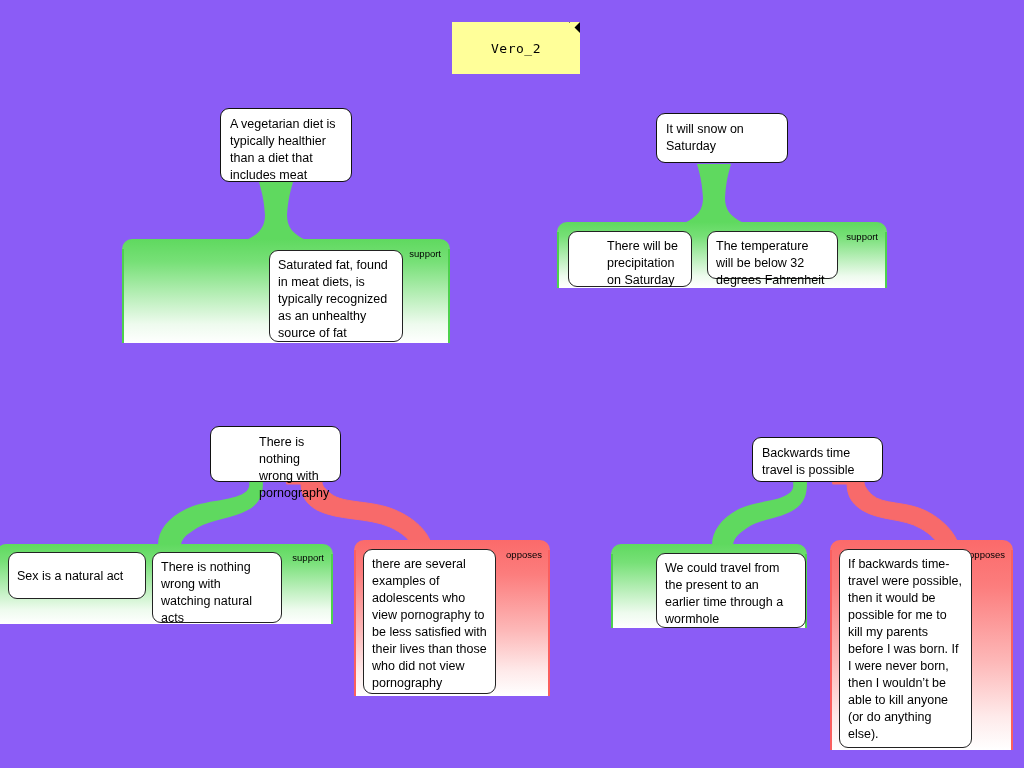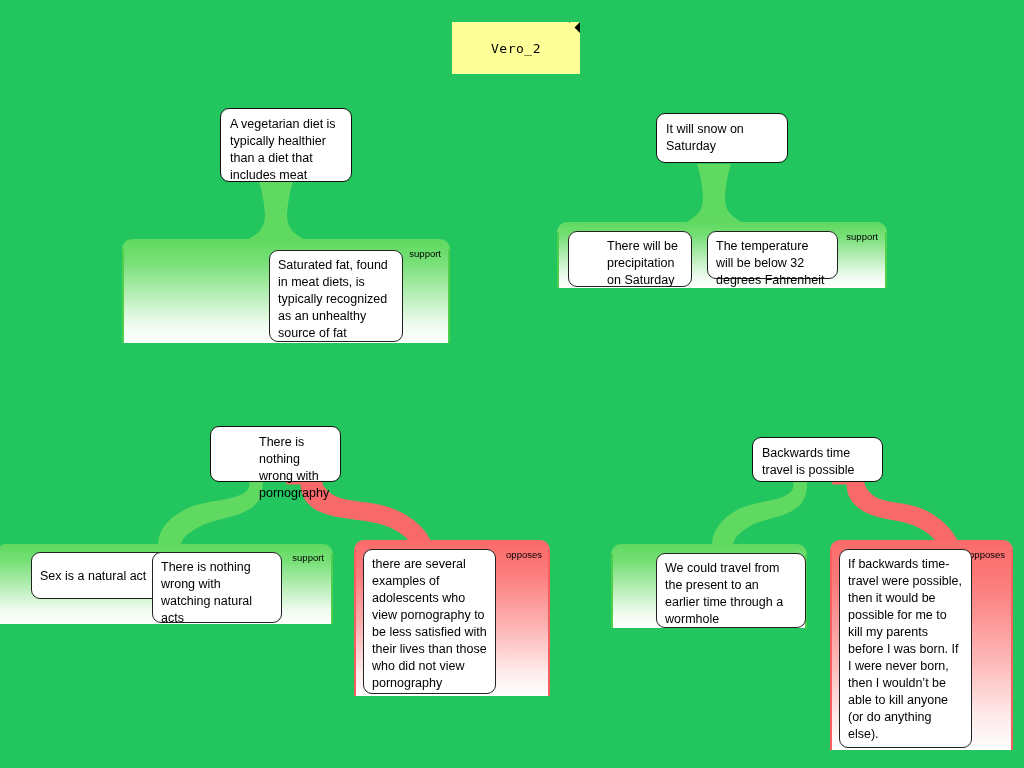--- a/index.html
+++ b/index.html
@@ -4,21 +4,21 @@
 <style>
   html, body {
     margin: 0;
     padding: 0;
     background: #000000;
   }
   #canvas {
     position: relative;
     width: 1024px;
     height: 768px;
-    background: #22c55e;
+    background: #8b5cf6;
     overflow: hidden;
     font-family: "Liberation Sans", sans-serif;
   }
 
   
   .sticky {
     position: absolute;
     background: #ffff99;
     color: #000;
     font-size: 13px;
@@ -208,21 +208,21 @@
   <div class="claim" style="left:210px; top:426px; width:131px; height:56px;padding-left:48px;">
     <span>There is nothing wrong with pornography</span>
   </div>
 
   <div class="group support" style="left:-4px; top:544px; width:337px; height:80px;">
     <div class="band"></div>
 
     <div class="edge-r"></div>
     <div class="group-label" style="right:9px; top:8px;">support</div>
   </div>
-  <div class="reason vcenter" style="left:8px; top:552px; width:138px; height:47px;margin-left:23px;">
+  <div class="reason vcenter" style="left:8px; top:552px; width:138px; height:47px;">
     <span>Sex is a natural act</span>
   </div>
   <div class="reason" style="left:152px; top:552px; width:130px; height:71px;">
     <span>There is nothing wrong with watching natural acts</span>
   </div>
 
   <div class="group oppose" style="left:354px; top:540px; width:196px; height:156px;">
     <div class="band"></div>
     <div class="edge-l"></div>
     <div class="edge-r"></div>

